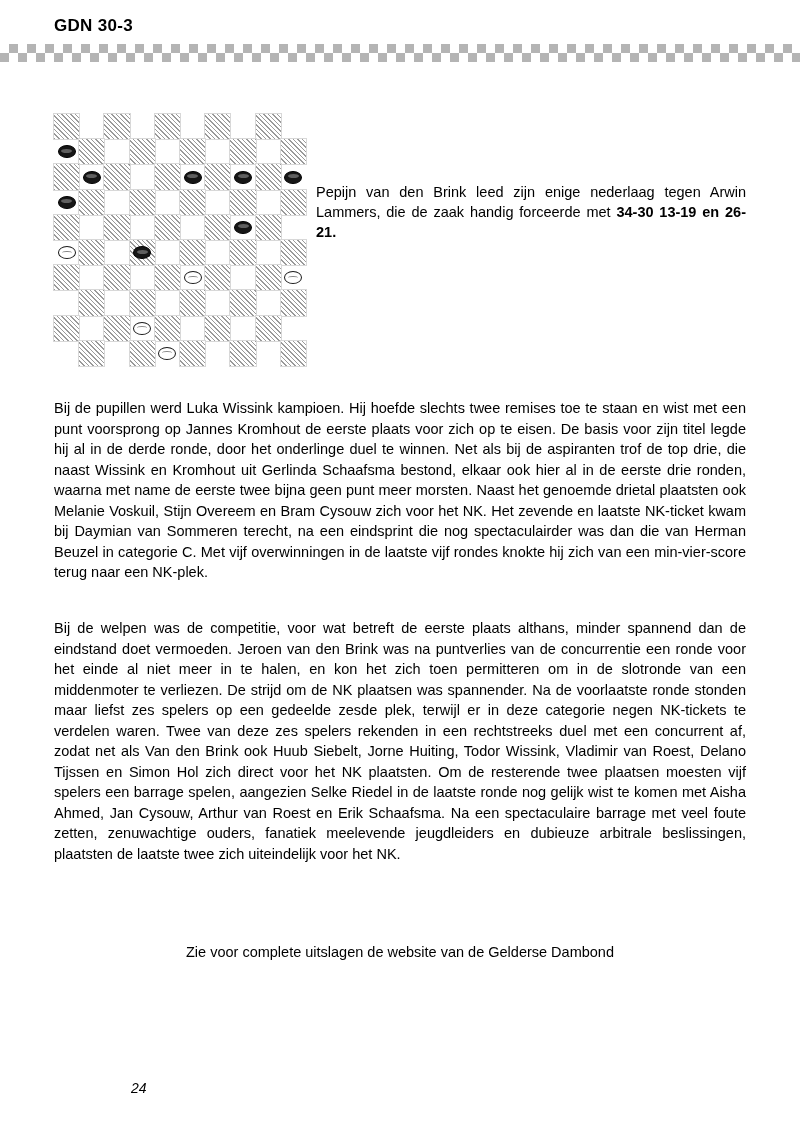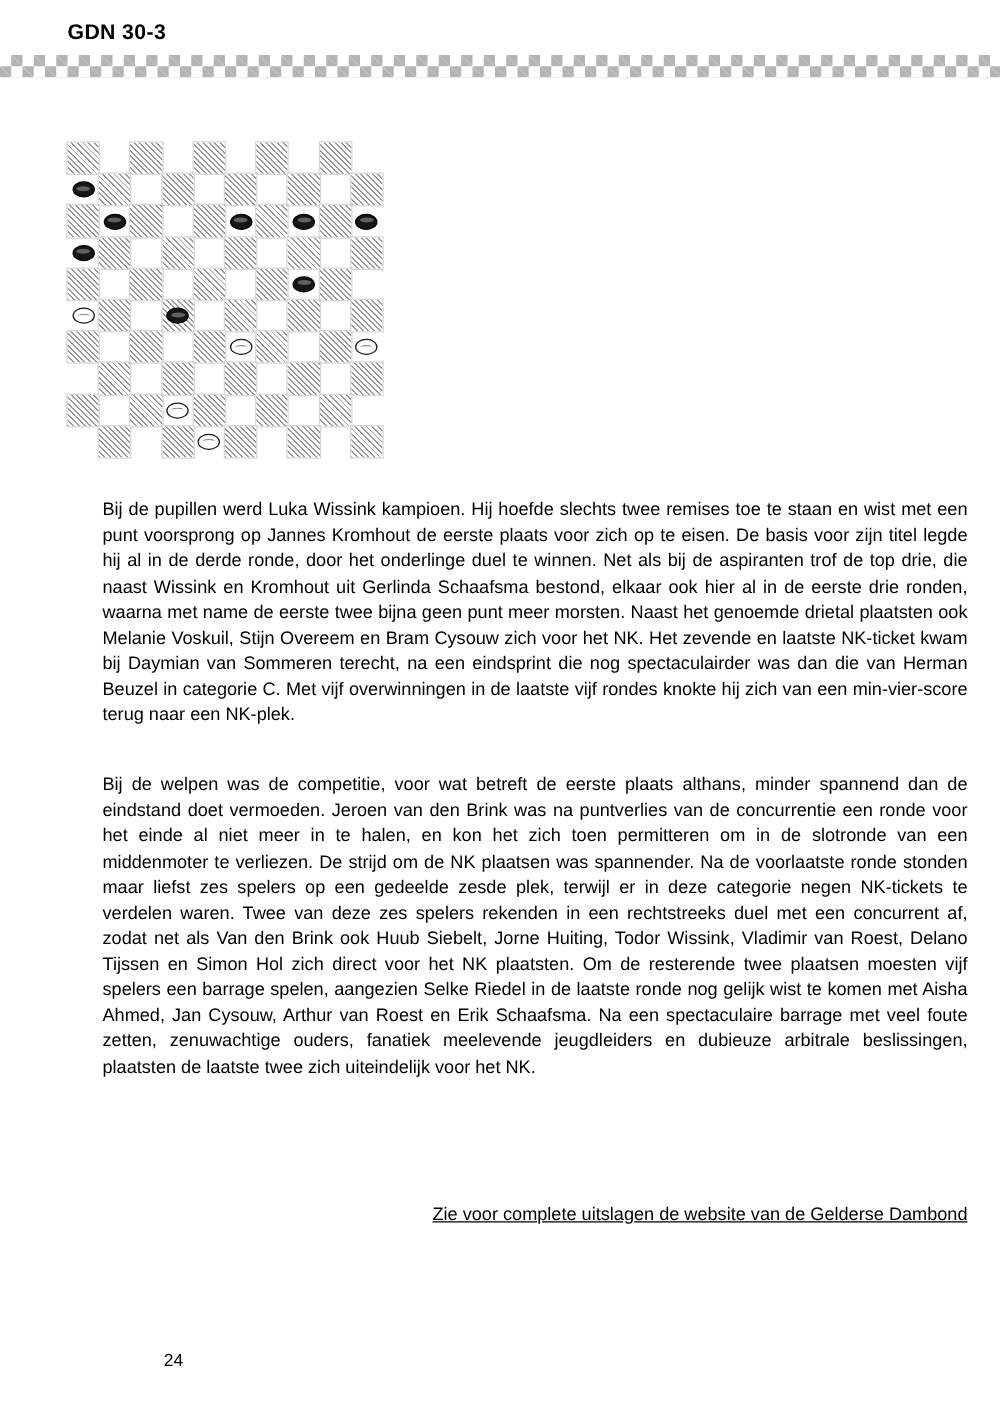--- a/index.html
+++ b/index.html
@@ -121,31 +121,31 @@
   }
   .caption b { font-weight: bold; }
 
   .para {
     position: absolute;
     left: 54px;
     width: 692px;
     font-size: 14.5px;
     line-height: 20.5px;
     text-align: justify;
-    margin-left: 28px;
   }
   #para1 { top: 398px; }
   #para2 { top: 618px; }
-  #para3 { top: 962px; text-align: right; text-decoration: underline; }
+  #para3 { top: 942px; text-align: center; }
 
   .page-number {
     position: absolute;
     left: 131px;
     top: 1080px;
     font-size: 14px;
+    font-style: italic;
   }
 </style>
 </head>
 <body>
 
 <div class="page">
 
   <div class="header-title">GDN 30-3</div>
 
   <div class="checker-rule"></div>
@@ -261,19 +261,22 @@
         <div class="piece black" style="left: 180px; top: 106.9px;"></div>
         <div class="piece black" style="left: 79.2px; top: 132.1px;"></div>
         <div class="piece white" style="left: 3.6px; top: 132.1px;"></div>
         <div class="piece white" style="left: 129.6px; top: 157.3px;"></div>
         <div class="piece white" style="left: 230.4px; top: 157.3px;"></div>
         <div class="piece white" style="left: 79.2px; top: 207.7px;"></div>
         <div class="piece white" style="left: 104.4px; top: 232.9px;"></div>
       </div>
   </div>
 
+  <div class="caption">
+    <span>Pepijn van den Brink leed zijn enige nederlaag tegen Arwin Lammers, die de zaak handig forceerde met </span><b>34-30 13-19 en 26-21.</b>
+  </div>
 
   <div class="para" id="para1">Bij de pupillen werd Luka Wissink kampioen. Hij hoefde slechts twee remises toe te staan en wist met een punt voorsprong op Jannes Kromhout de eerste plaats voor zich op te eisen. De basis voor zijn titel legde hij al in de derde ronde, door het onderlinge duel te winnen. Net als bij de aspiranten trof de top drie, die naast Wissink en Kromhout uit Gerlinda Schaafsma bestond, elkaar ook hier al in de eerste drie ronden, waarna met name de eerste twee bijna geen punt meer morsten. Naast het genoemde drietal plaatsten ook Melanie Voskuil, Stijn Overeem en Bram Cysouw zich voor het NK. Het zevende en laatste NK-ticket kwam bij Daymian van Sommeren terecht, na een eindsprint die nog spectaculairder was dan die van Herman Beuzel in categorie C. Met vijf overwinningen in de laatste vijf rondes knokte hij zich van een min-vier-score terug naar een NK-plek.</div>
   <div class="para" id="para2">Bij de welpen was de competitie, voor wat betreft de eerste plaats althans, minder spannend dan de eindstand doet vermoeden. Jeroen van den Brink was na puntverlies van de concurrentie een ronde voor het einde al niet meer in te halen, en kon het zich toen permitteren om in de slotronde van een middenmoter te verliezen. De strijd om de NK plaatsen was spannender. Na de voorlaatste ronde stonden maar liefst zes spelers op een gedeelde zesde plek, terwijl er in deze categorie negen NK-tickets te verdelen waren. Twee van deze zes spelers rekenden in een rechtstreeks duel met een concurrent af, zodat net als Van den Brink ook Huub Siebelt, Jorne Huiting, Todor Wissink, Vladimir van Roest, Delano Tijssen en Simon Hol zich direct voor het NK plaatsten. Om de resterende twee plaatsen moesten vijf spelers een barrage spelen, aangezien Selke Riedel in de laatste ronde nog gelijk wist te komen met Aisha Ahmed, Jan Cysouw, Arthur van Roest en Erik Schaafsma. Na een spectaculaire barrage met veel foute zetten, zenuwachtige ouders, fanatiek meelevende jeugdleiders en dubieuze arbitrale beslissingen, plaatsten de laatste twee zich uiteindelijk voor het NK.</div>
   <div class="para" id="para3">Zie voor complete uitslagen de website van de Gelderse Dambond</div>
 
   <div class="page-number">24</div>
 </div>
 
 </body></html>

